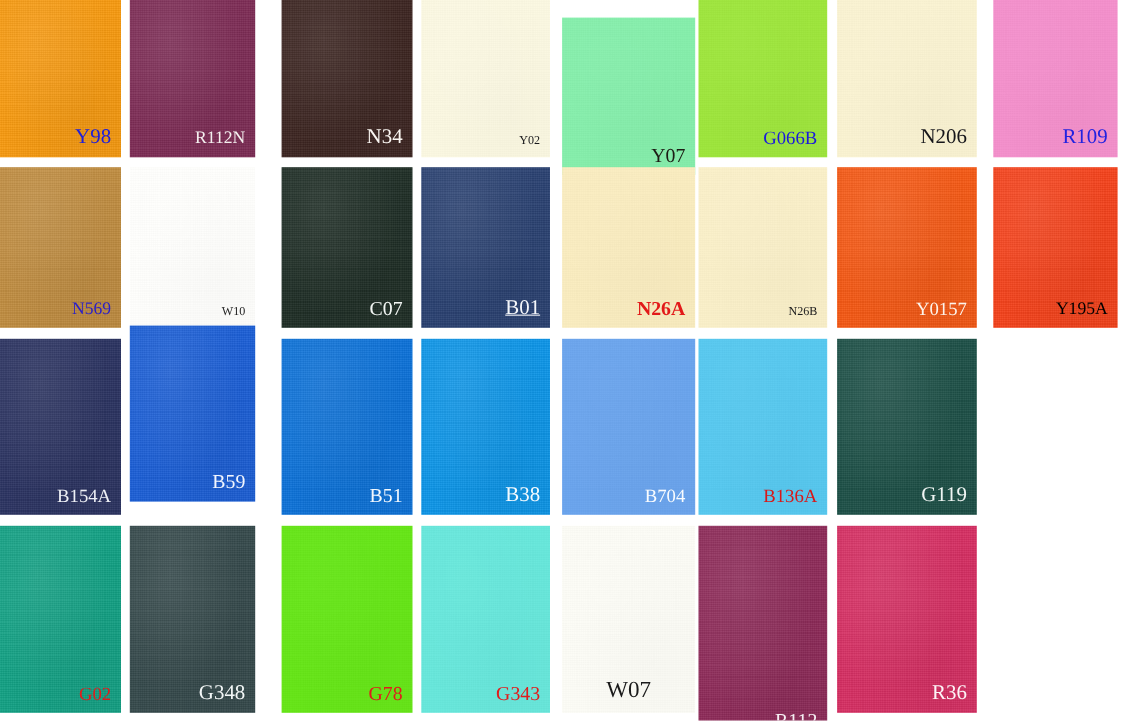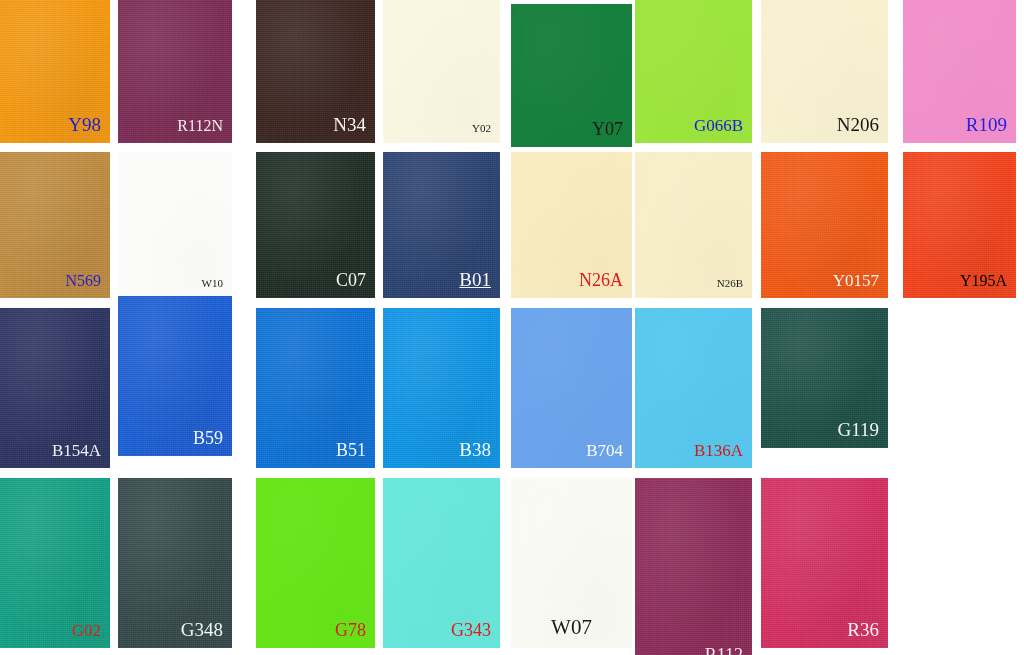--- a/index.html
+++ b/index.html
@@ -64,21 +64,21 @@
     </div>
     <div class="swatch" style="left: 118px; top: 0px; width: 114px; height: 143px; background: rgb(125, 44, 85);">
       <span class="swatch-label lbl-br" style="color: rgb(244, 239, 239); font-size: 16px;">R112N</span>
     </div>
     <div class="swatch" style="left: 256px; top: 0px; width: 119px; height: 143px; background: rgb(60, 37, 33);">
       <span class="swatch-label lbl-br" style="color: rgb(250, 246, 242); font-size: 19px;">N34</span>
     </div>
     <div class="swatch pale" style="left: 383px; top: 0px; width: 117px; height: 143px; background: rgb(251, 248, 226);">
       <span class="swatch-label lbl-br" style="color: rgb(24, 24, 26); font-size: 11px;">Y02</span>
     </div>
-    <div class="swatch pale" style="left: 511px; top: 4px; width: 121px; height: 143px; background: #15803d;">
+    <div class="swatch pale" style="left: 511px; top: 16px; width: 121px; height: 143px; background: #86efac;">
       <span class="swatch-label lbl-br" style="color: rgb(28, 28, 20); font-size: 18px;">Y07</span>
     </div>
     <div class="swatch pale" style="left: 635px; top: 0px; width: 117px; height: 143px; background: rgb(158, 230, 60);">
       <span class="swatch-label lbl-br" style="color: rgb(26, 26, 220); font-size: 17px;">G066B</span>
     </div>
     <div class="swatch pale" style="left: 761px; top: 0px; width: 127px; height: 143px; background: rgb(250, 243, 210);">
       <span class="swatch-label lbl-br" style="color: rgb(22, 22, 26); font-size: 19px;">N206</span>
     </div>
     <div class="swatch pale" style="left: 903px; top: 0px; width: 113px; height: 143px; background: rgb(244, 144, 204);">
       <span class="swatch-label lbl-br" style="color: rgb(34, 34, 224); font-size: 19px;">R109</span>
@@ -88,21 +88,21 @@
     </div>
     <div class="swatch pale" style="left: 118px; top: 152px; width: 114px; height: 146px; background: rgb(254, 254, 252);">
       <span class="swatch-label lbl-br" style="color: rgb(35, 35, 35); font-size: 11px;">W10</span>
     </div>
     <div class="swatch" style="left: 256px; top: 152px; width: 119px; height: 146px; background: rgb(31, 46, 38);">
       <span class="swatch-label lbl-br" style="color: rgb(242, 246, 243); font-size: 18px;">C07</span>
     </div>
     <div class="swatch" style="left: 383px; top: 152px; width: 117px; height: 146px; background: rgb(43, 66, 114);">
       <span class="swatch-label lbl-br" style="color: rgb(244, 246, 250); font-size: 19px; text-decoration: underline;">B01</span>
     </div>
-    <div class="swatch pale" style="left: 511px; top: 152px; width: 121px; height: 146px; background: rgb(250, 237, 192);">
+    <div class="swatch pale" style="left: 511px; top: 152px; width: 121px; height: 146px; background: rgb(250, 237, 192); font-weight: bold;">
       <span class="swatch-label lbl-br" style="color: rgb(226, 25, 25); font-size: 18px;">N26A</span>
     </div>
     <div class="swatch pale" style="left: 635px; top: 152px; width: 117px; height: 146px; background: rgb(250, 240, 201);">
       <span class="swatch-label lbl-br" style="color: rgb(28, 28, 28); font-size: 11px;">N26B</span>
     </div>
     <div class="swatch" style="left: 761px; top: 152px; width: 127px; height: 146px; background: rgb(245, 89, 21);">
       <span class="swatch-label lbl-br" style="color: rgb(253, 244, 236); font-size: 17px;">Y0157</span>
     </div>
     <div class="swatch" style="left: 903px; top: 152px; width: 113px; height: 146px; background: rgb(245, 67, 28);">
       <span class="swatch-label lbl-br" style="color: #000000; font-size: 16px;">Y195A</span>
@@ -118,21 +118,21 @@
     </div>
     <div class="swatch" style="left: 383px; top: 308px; width: 117px; height: 160px; background: rgb(14, 150, 232);">
       <span class="swatch-label lbl-br" style="color: rgb(244, 250, 254); font-size: 19px;">B38</span>
     </div>
     <div class="swatch pale" style="left: 511px; top: 308px; width: 121px; height: 160px; background: rgb(107, 165, 238);">
       <span class="swatch-label lbl-br" style="color: rgb(250, 252, 254); font-size: 17px;">B704</span>
     </div>
     <div class="swatch pale" style="left: 635px; top: 308px; width: 117px; height: 160px; background: rgb(87, 201, 240);">
       <span class="swatch-label lbl-br" style="color: rgb(216, 24, 24); font-size: 17px;">B136A</span>
     </div>
-    <div class="swatch" style="left: 761px; top: 308px; width: 127px; height: 140px; background: rgb(30, 81, 72); padding-left: 16px;">
+    <div class="swatch" style="left: 761px; top: 308px; width: 127px; height: 160px; background: rgb(30, 81, 72); padding-left: 16px;">
       <span class="swatch-label lbl-br" style="color: rgb(240, 246, 244); font-size: 19px;">G119</span>
     </div>
     <div class="swatch" style="left: 0px; top: 478px; width: 110px; height: 170px; background: rgb(19, 161, 132);">
       <span class="swatch-label lbl-br" style="color: rgb(224, 28, 28); font-size: 17px;">G02</span>
     </div>
     <div class="swatch" style="left: 118px; top: 478px; width: 114px; height: 170px; background: rgb(53, 73, 75);">
       <span class="swatch-label lbl-br" style="color: rgb(242, 246, 246); font-size: 19px;">G348</span>
     </div>
     <div class="swatch pale" style="left: 256px; top: 478px; width: 119px; height: 170px; background: rgb(102, 230, 23);">
       <span class="swatch-label lbl-br" style="color: rgb(224, 28, 28); font-size: 18px;">G78</span>

